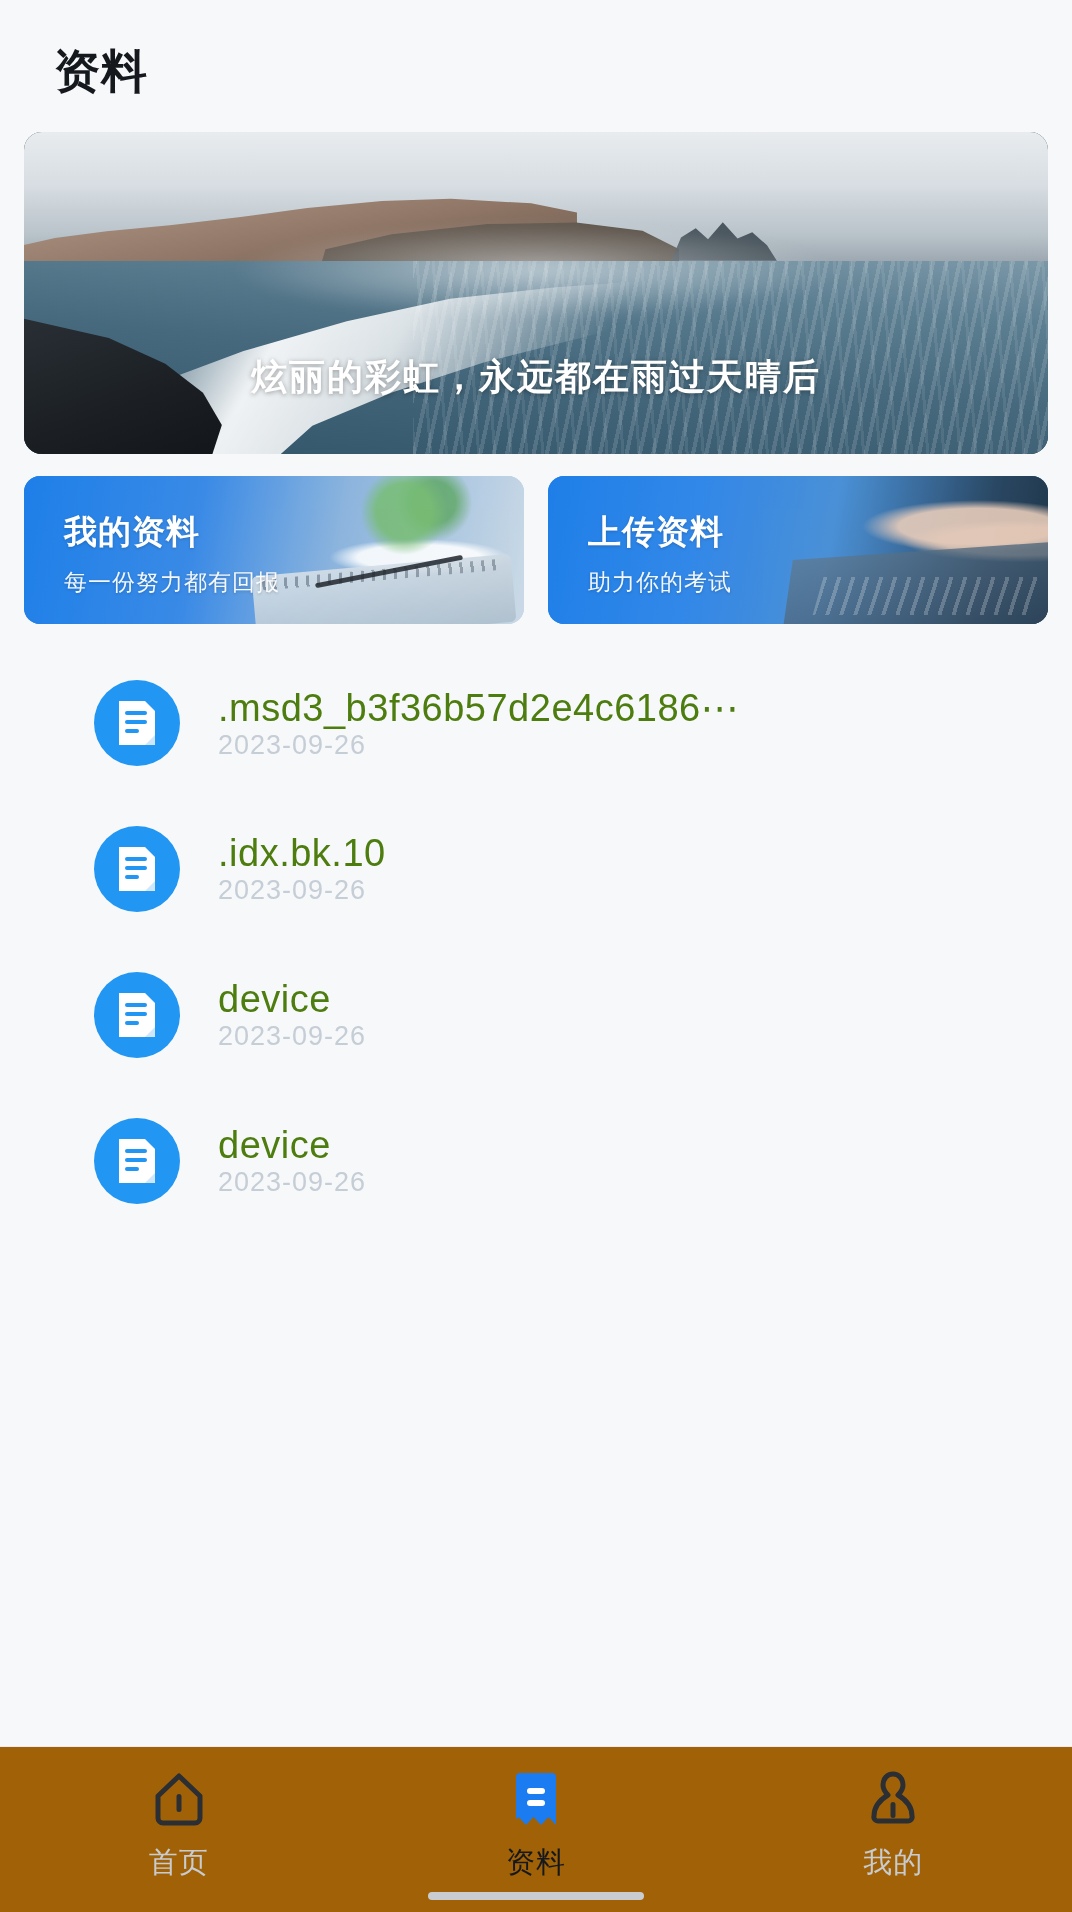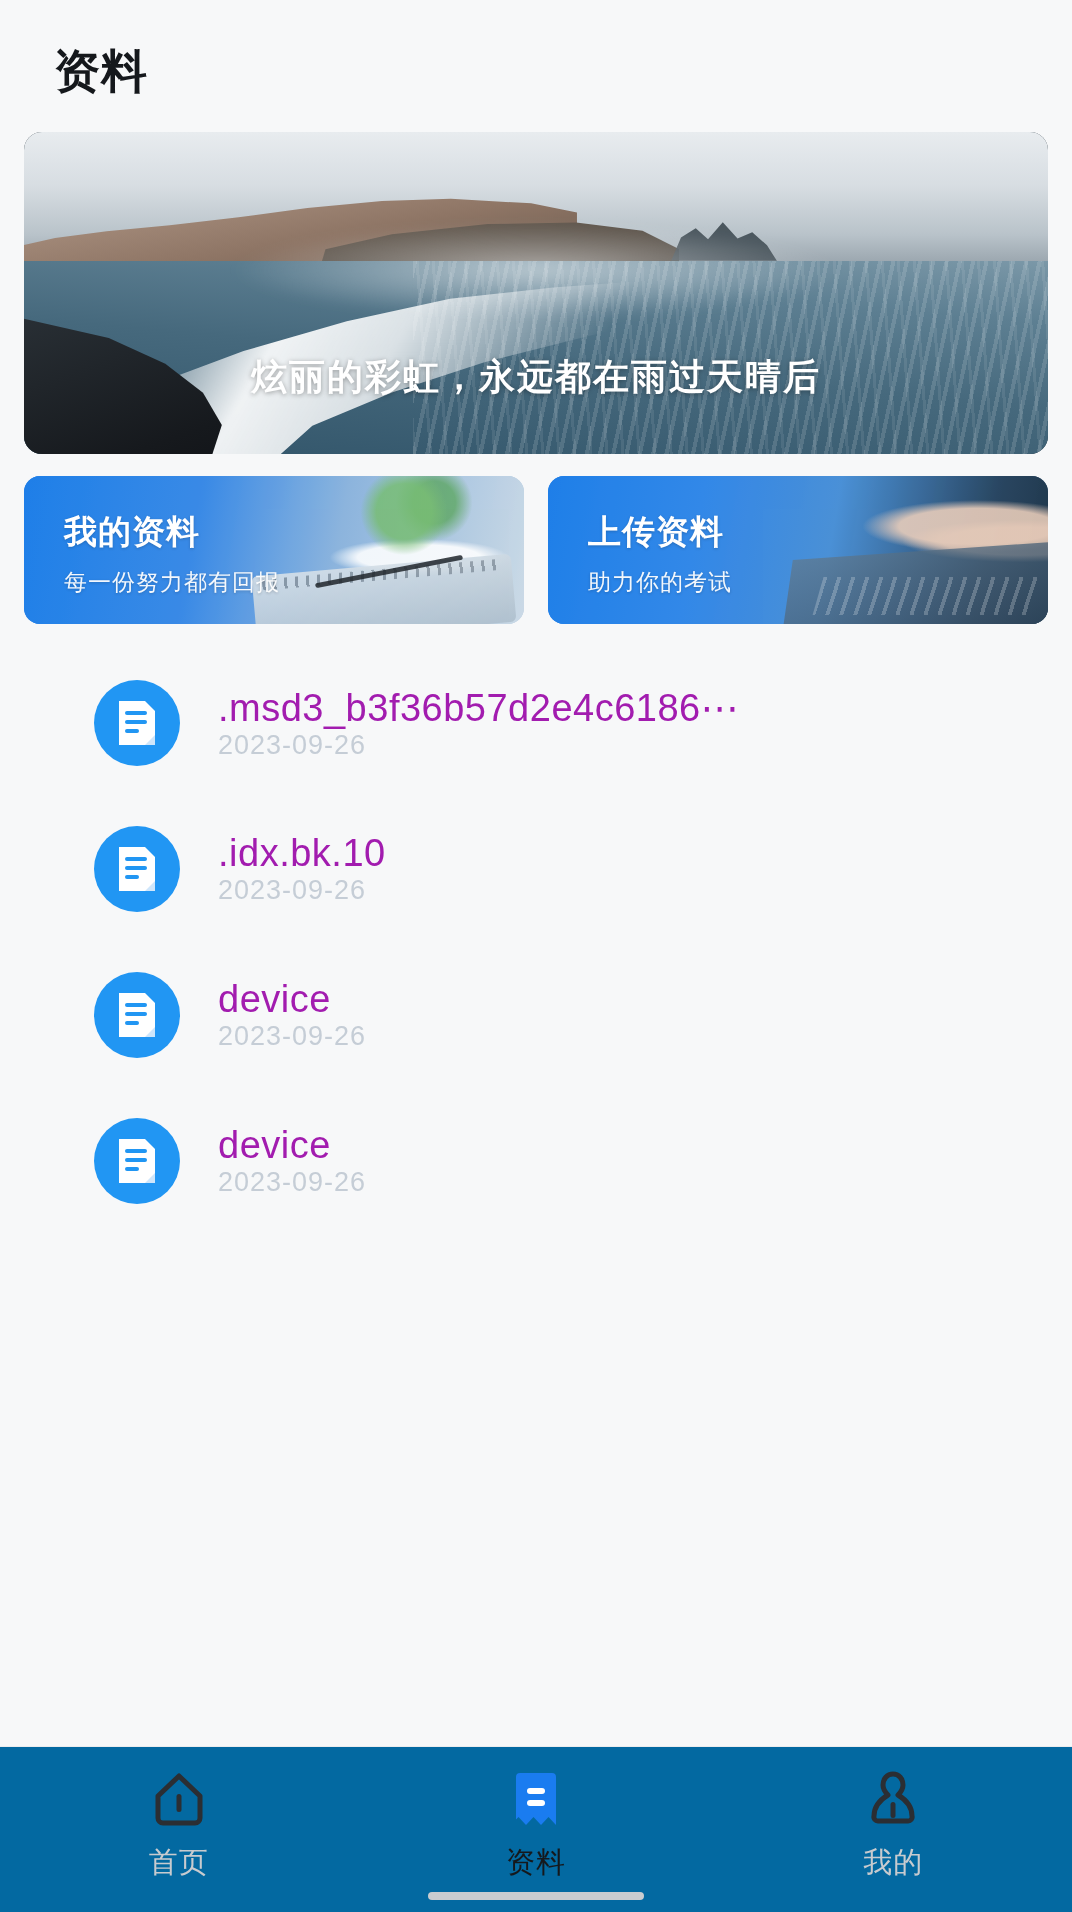--- a/index.html
+++ b/index.html
@@ -217,38 +217,38 @@
     display: flex;
     align-items: center;
     justify-content: center;
     margin-right: 38px;
   }
   .file-icon svg { display: block; }
 
   .file-texts { min-width: 0; flex: 1 1 auto; }
   .file-name {
     font-size: 38px;
-    color: #a21caf;
+    color: #4d7c0f;
     letter-spacing: 0.5px;
     white-space: nowrap;
     overflow: hidden;
     text-overflow: ellipsis;
     max-width: 660px;
   }
   .file-date {
     font-size: 27px;
     color: #c5cdd6;
     letter-spacing: 1px;
   }
 
   
   .tabbar {
     flex: 0 0 auto;
     height: 166px;
-    background: #0369a1;
+    background: #a16207;
     border-top: 1px solid #ececee;
     display: flex;
     align-items: flex-start;
     padding-top: 24px;
     position: relative;
   }
   .tab {
     flex: 1 1 0;
     display: flex;
     flex-direction: column;

